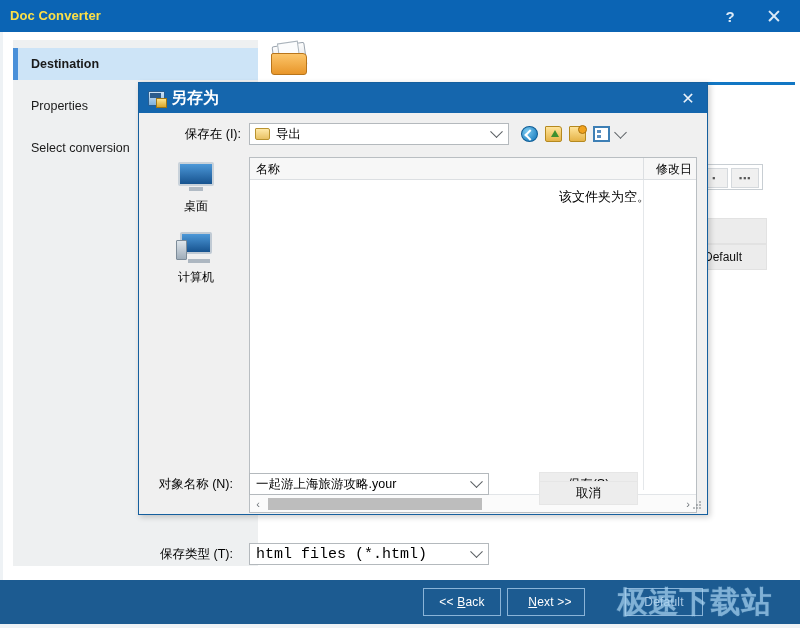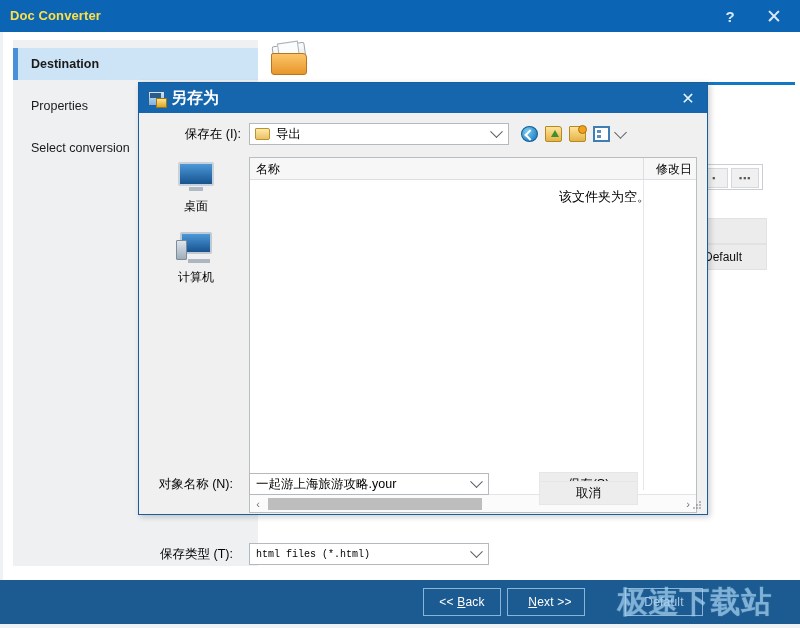--- a/index.html
+++ b/index.html
@@ -515,21 +515,21 @@
   .combo-f {
     position: relative;
     width: 240px; height: 22px;
     background: #ffffff;
     border: 1px solid #b4b9bd;
     display: flex; align-items: center;
     padding-left: 6px;
     overflow: hidden;
   }
   .combo-f .txt {
-    font-size: 10px; color: #000;
+    font-size: 15px; color: #000;
     font-family: "Liberation Mono", "DejaVu Sans Mono", monospace;
     white-space: nowrap;
   }
   .combo-f .txt.cjk {
     font-family: "Liberation Sans", "DejaVu Sans", sans-serif;
     font-size: 12.5px;
   }
   .btn-dlg {
     position: absolute; left: 400px;
     width: 99px; height: 24px;

